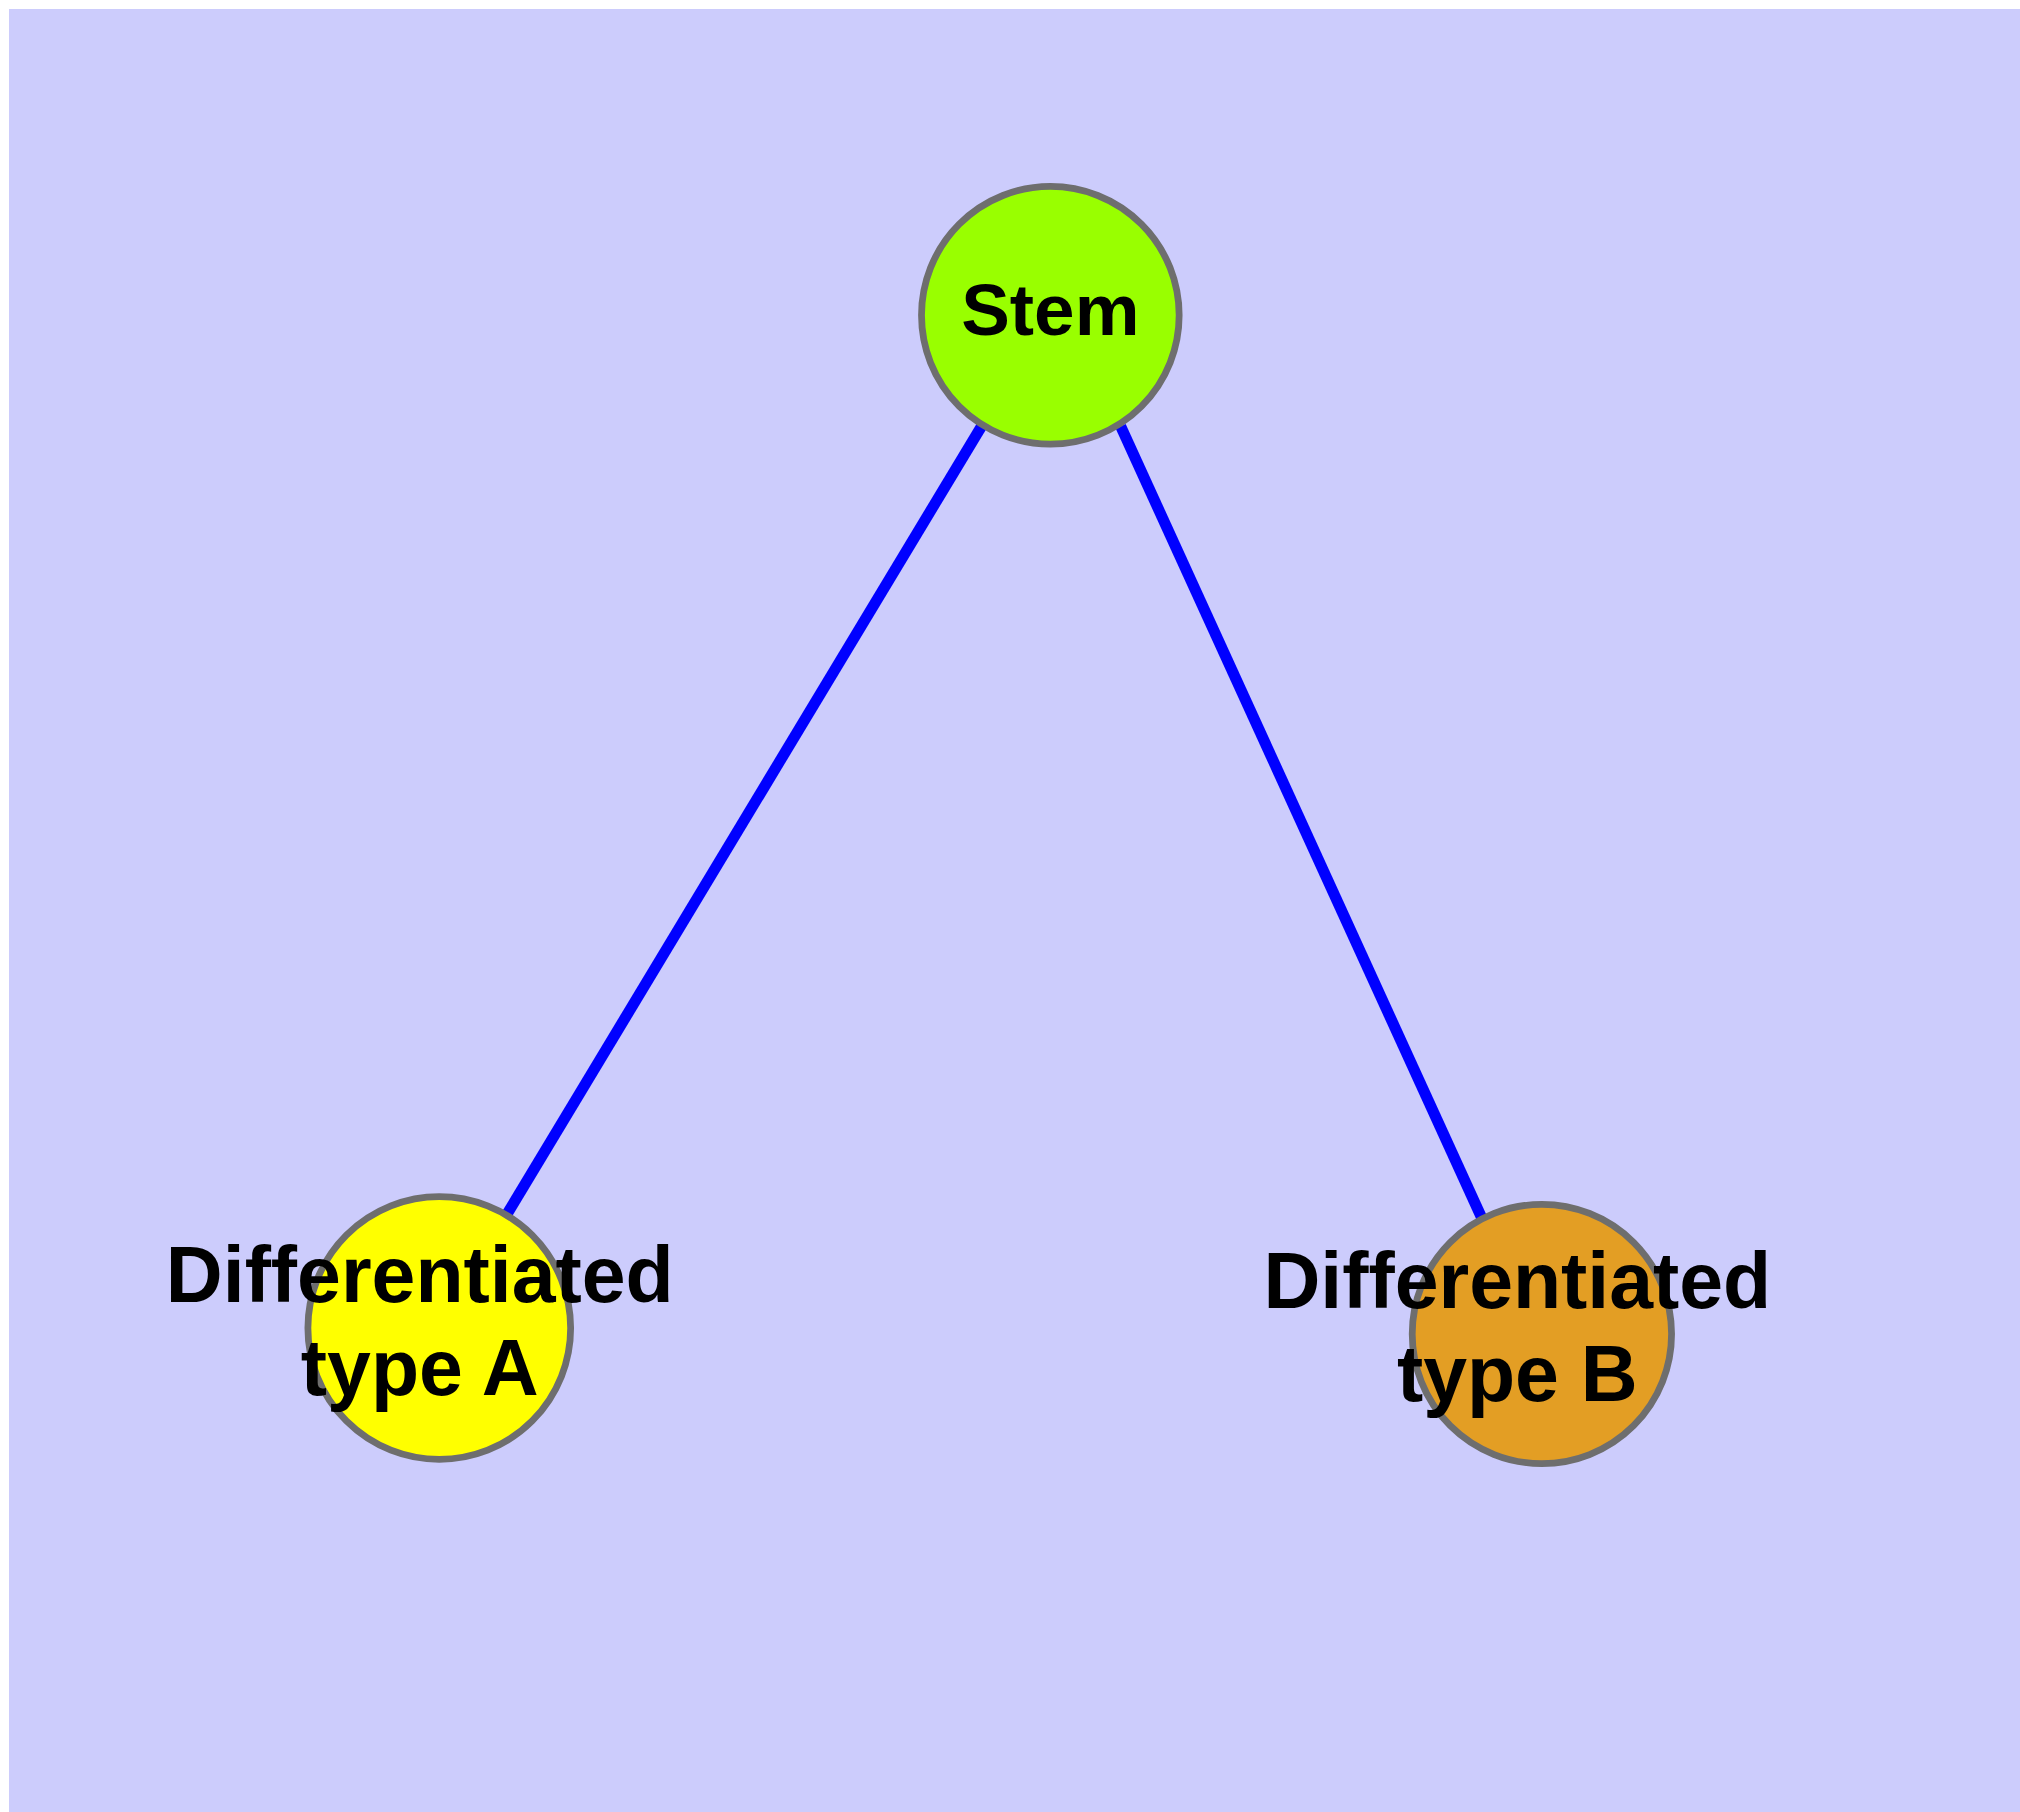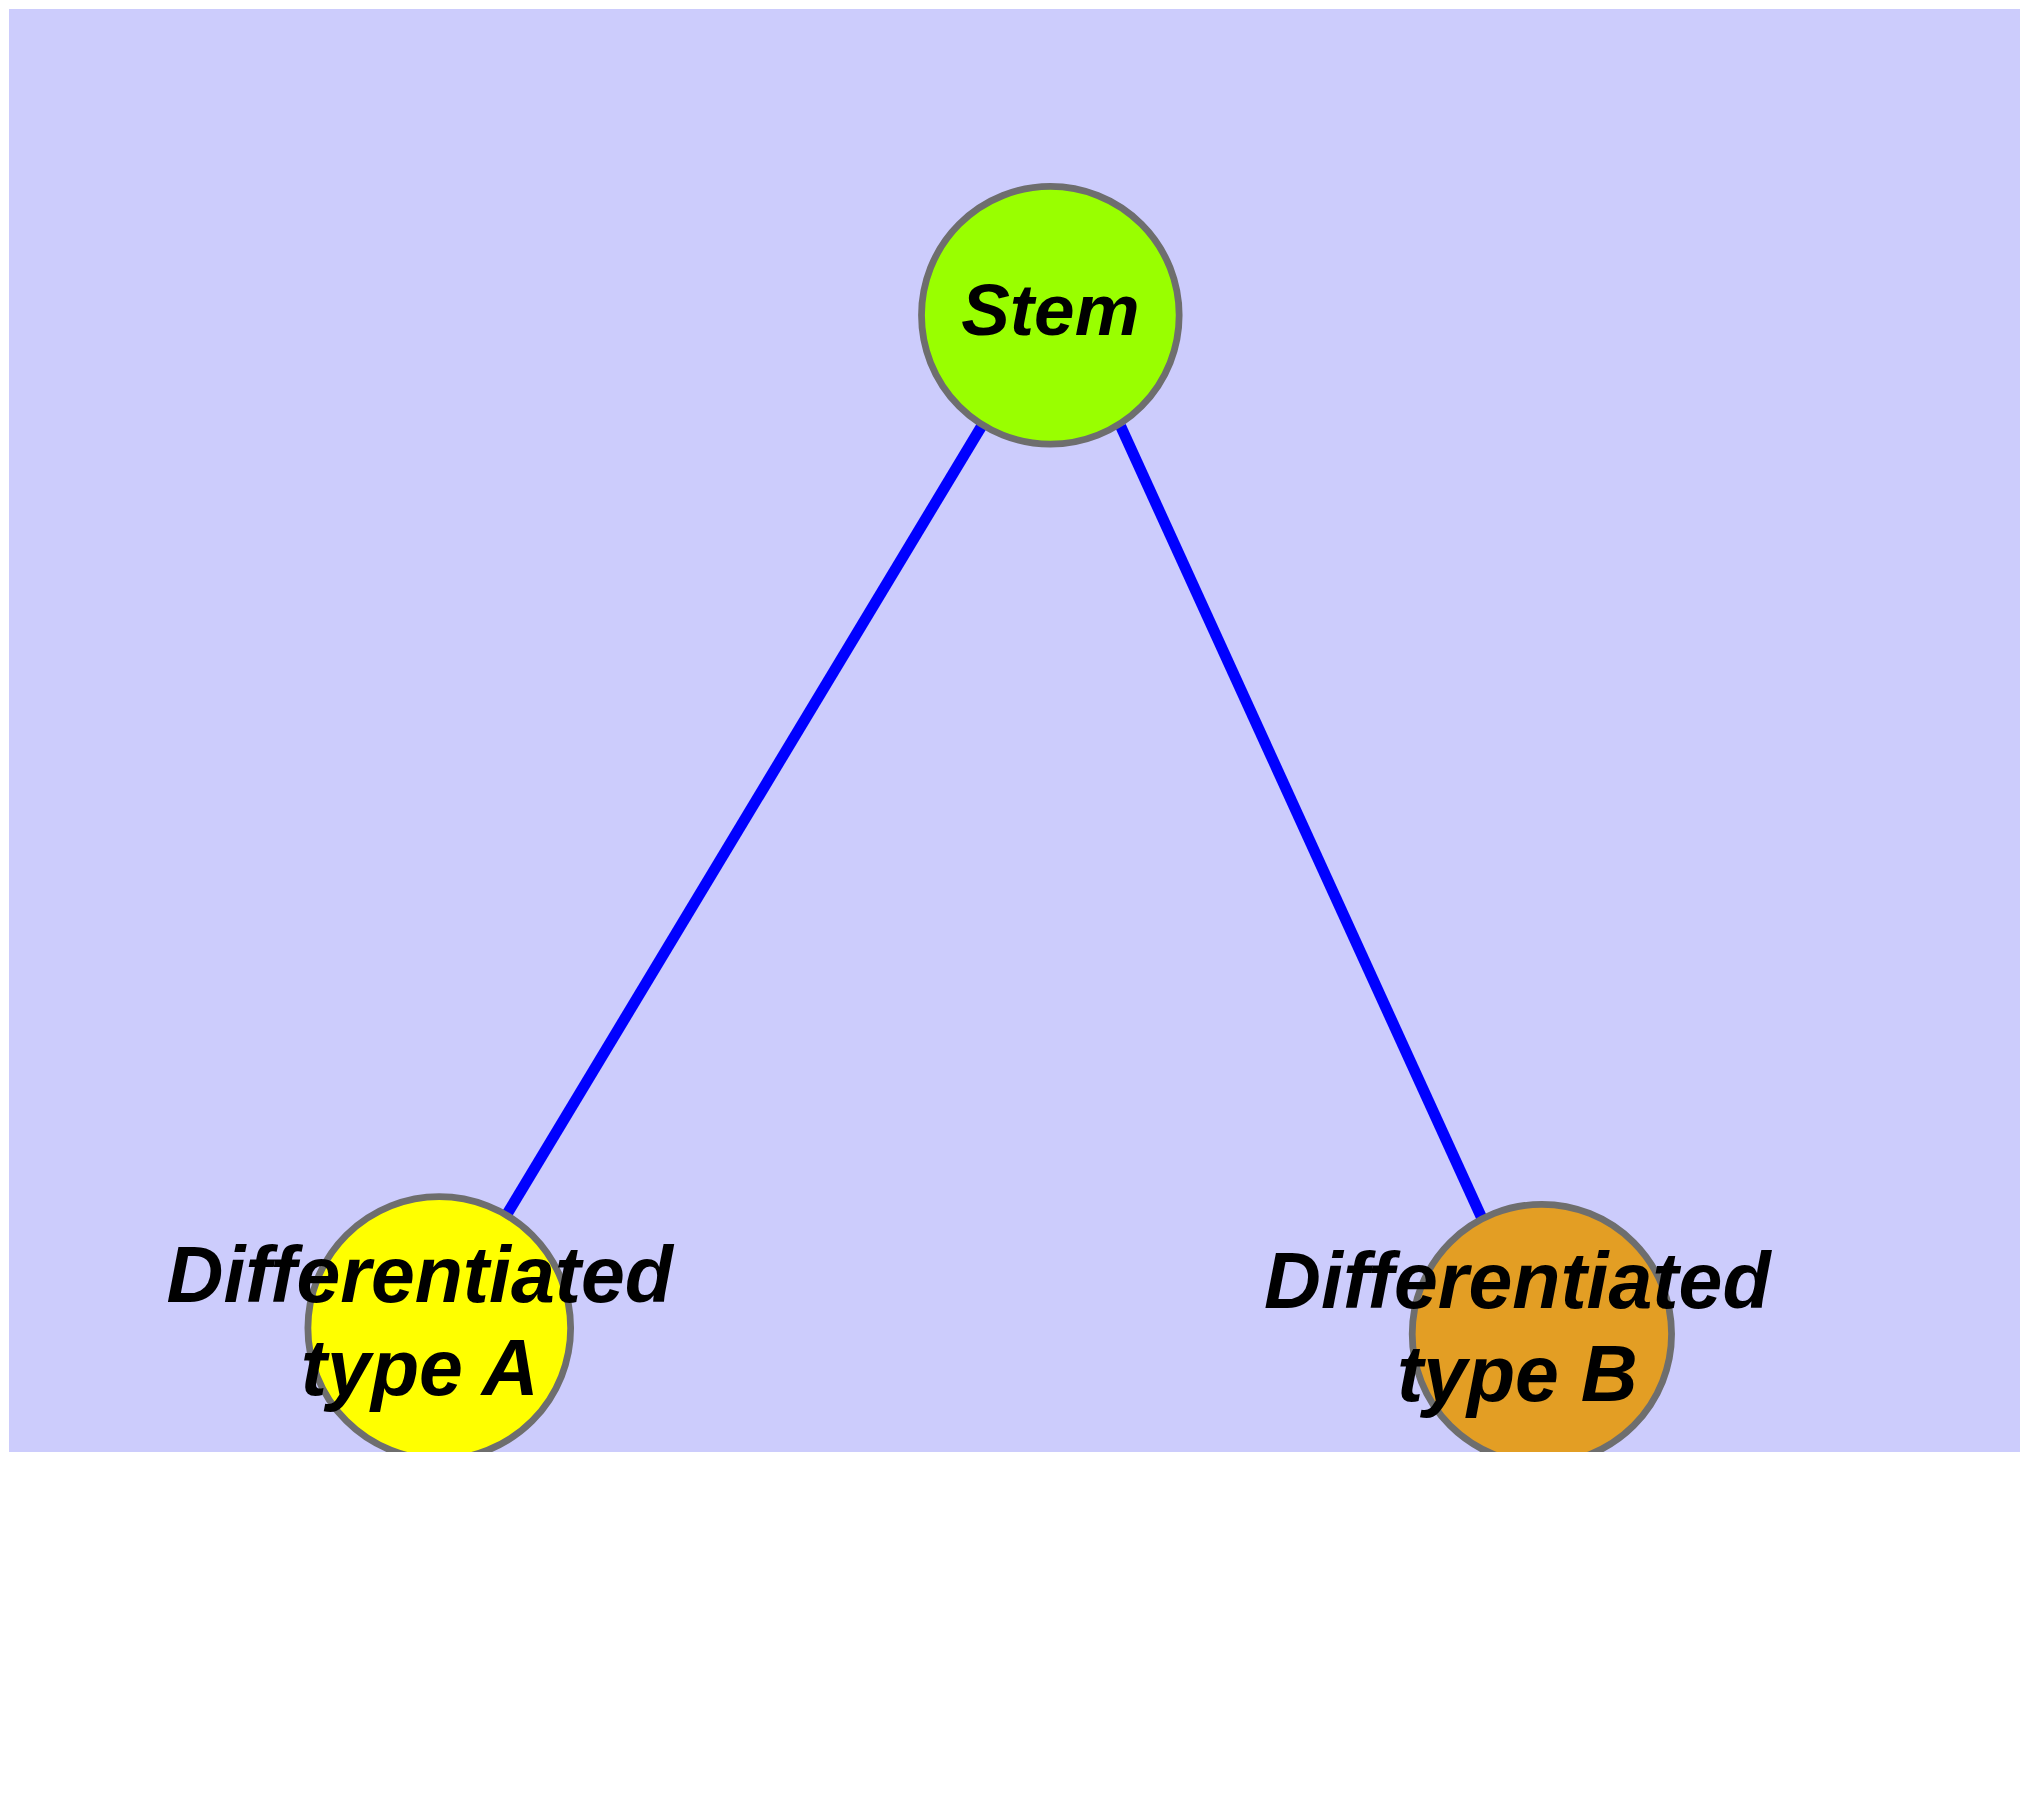--- a/index.html
+++ b/index.html
@@ -4,25 +4,24 @@
 <title>Cell Differentiation Graph</title>
 <style>
   html, body {
     margin: 0;
     padding: 0;
     background: #ffffff;
   }
   #canvas {
     position: relative;
     width: 2021px;
-    height: 1452px;
+    height: 1812px;
     background: #ffffff;
     overflow: hidden;
     font-family: "Liberation Sans", sans-serif;
-    font-style: italic;
   }
   #plot-area {
     position: absolute;
     left: 8.5px;
     top: 8.5px;
     width: 2012px;
     height: 1804px;
     background: #ccccfc;
   }
   #graph-svg {

